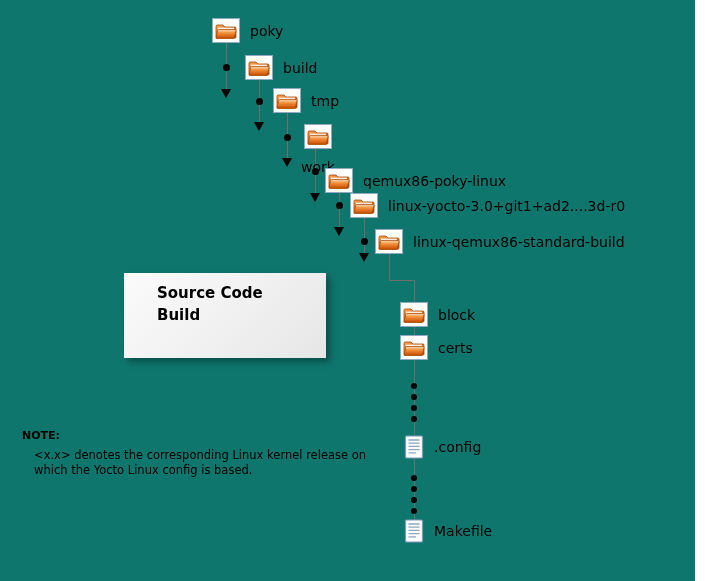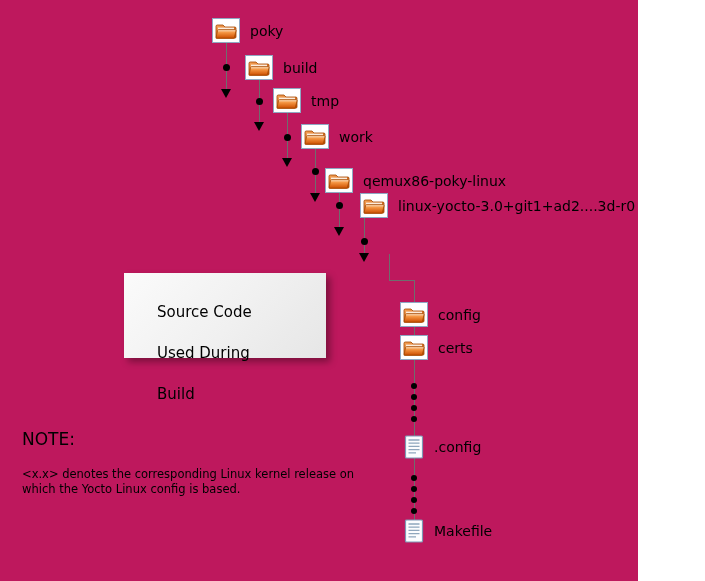--- a/index.html
+++ b/index.html
@@ -2,23 +2,23 @@
 <html><head>
 <meta charset="utf-8">
 <title>Directory Tree Diagram</title>
 <style>
   * { margin: 0; padding: 0; box-sizing: border-box; }
   html, body { background: #ffffff; }
   body { font-family: "DejaVu Sans", "Liberation Sans", sans-serif; }
 
   .canvas {
     position: relative;
-    width: 638px;
+    width: 695px;
     height: 581px;
-    background: #be185d;
+    background: #0f766e;
     overflow: hidden;
   }
 
   
   .node {
     position: absolute;
     display: flex;
     align-items: center;
     gap: 10px;
     z-index: 4;
@@ -74,30 +74,29 @@
     position: absolute;
     left: 124px; top: 273px;
     width: 202px; height: 85px;
     background: linear-gradient(135deg, #fbfbfb 0%, #f0f0f0 55%, #e6e6e6 100%);
     box-shadow: 4px 4px 7px rgba(0,0,0,0.35);
     padding: 9px 0 0 33px;
     z-index: 3;
   }
   .callout .callout-line {
     font-size: 15px;
-    font-weight: normal;
+    font-weight: bold;
     line-height: 22px;
     color: #000000;
-    margin-top: 19px;
   }
 
   
   .note { position: absolute; left: 22px; top: 429px; z-index: 3; }
-  .note .note-title { font-size: 17px; font-weight: normal; margin-bottom: 18px; color: #000; }
-  .note .note-line { font-size: 11.5px; line-height: 15px; color: #000; }
+  .note .note-title { font-size: 11px; font-weight: bold; margin-bottom: 6px; color: #000; }
+  .note .note-line { font-size: 11.5px; line-height: 15px; color: #000; margin-left: 12px; }
 
   .svg-defs { position: absolute; width: 0; height: 0; overflow: hidden; }
 </style>
 </head>
 <body>
 
 <svg class="svg-defs" aria-hidden="true">
   <defs>
     <linearGradient id="gradFolderBack" x1="0" y1="0" x2="1" y2="1">
       <stop offset="0" stop-color="#f6a55a"></stop>
@@ -172,51 +171,59 @@
     <span class="label">build</span>
   </div>
   <div class="node" style="left:273px; top:88px;">
     <span class="icon-box">
         <svg viewBox="0 0 22 18">
           <use href="#sym-folder"></use>
         </svg>
       </span>
     <span class="label">tmp</span>
   </div>
-  <div class="node" style="left:301px; top:124px;">
+  <div class="node" style="left:301px; top:124px;flex-direction:column;">
     <span class="icon-box">
         <svg viewBox="0 0 22 18">
           <use href="#sym-folder"></use>
         </svg>
       </span>
     <span class="label">work</span>
   </div>
   <div class="node" style="left:325px; top:159px;margin-top:9px;">
     <span class="icon-box">
         <svg viewBox="0 0 22 18">
           <use href="#sym-folder"></use>
         </svg>
       </span>
     <span class="label">qemux86-poky-linux</span>
   </div>
-  <div class="node" style="left:360px; top:193px;">
+  <div class="node" style="left:350px; top:193px;">
     <span class="icon-box">
         <svg viewBox="0 0 22 18">
           <use href="#sym-folder"></use>
         </svg>
       </span>
     <span class="label">linux-yocto-3.0+git1+ad2....3d-r0</span>
   </div>
+  <div class="node" style="left:375px; top:229px;">
+    <span class="icon-box">
+        <svg viewBox="0 0 22 18">
+          <use href="#sym-folder"></use>
+        </svg>
+      </span>
+    <span class="label">linux-qemux86-standard-build</span>
+  </div>
   <div class="node" style="left:400px; top:302px;">
     <span class="icon-box">
         <svg viewBox="0 0 22 18">
           <use href="#sym-folder"></use>
         </svg>
       </span>
-    <span class="label">config</span>
+    <span class="label">block</span>
   </div>
   <div class="node" style="left:400px; top:335px;text-align:right;">
     <span class="icon-box">
         <svg viewBox="0 0 22 18">
           <use href="#sym-folder"></use>
         </svg>
       </span>
     <span class="label">certs</span>
   </div>
   <div class="node" style="left:404px; top:519px;">
@@ -231,21 +238,20 @@
     <span class="file-box">
         <svg viewBox="0 0 20 24">
           <use href="#sym-file"></use>
         </svg>
       </span>
     <span class="label">.config</span>
   </div>
 
   <div class="callout">
     <div class="callout-line">Source Code</div>
-    <div class="callout-line">Used During</div>
     <div class="callout-line">Build</div>
   </div>
 
   <div class="note">
     <div class="note-title">NOTE:</div>
     <div class="note-line">&lt;x.x&gt; denotes the corresponding Linux kernel release on</div>
     <div class="note-line">which the Yocto Linux config is based.</div>
   </div>
 
 </div>

